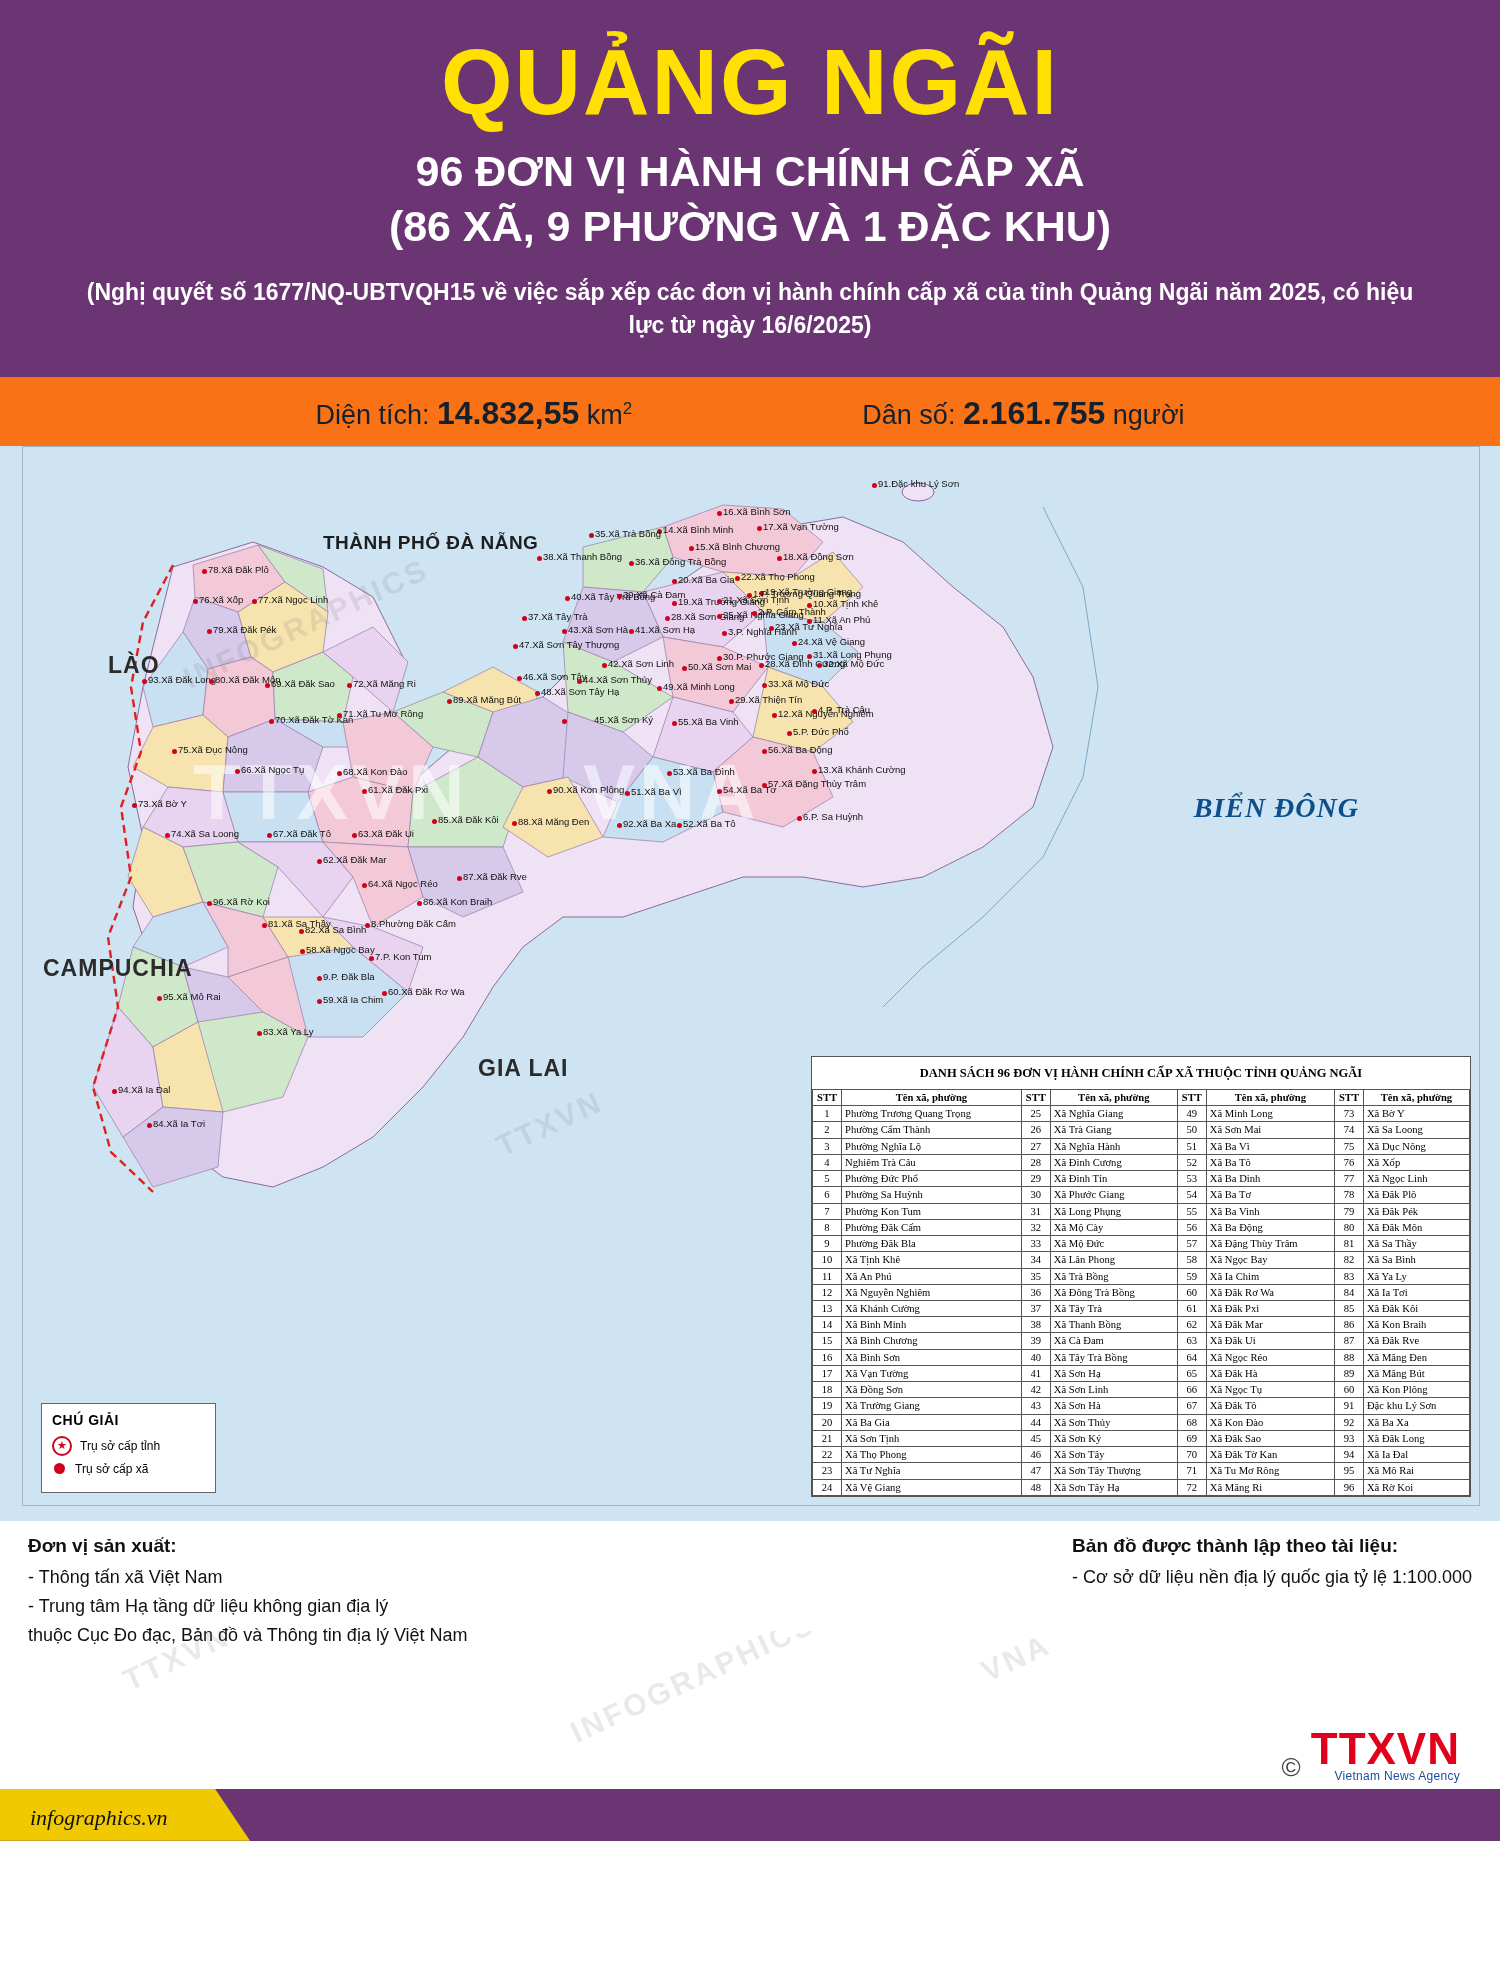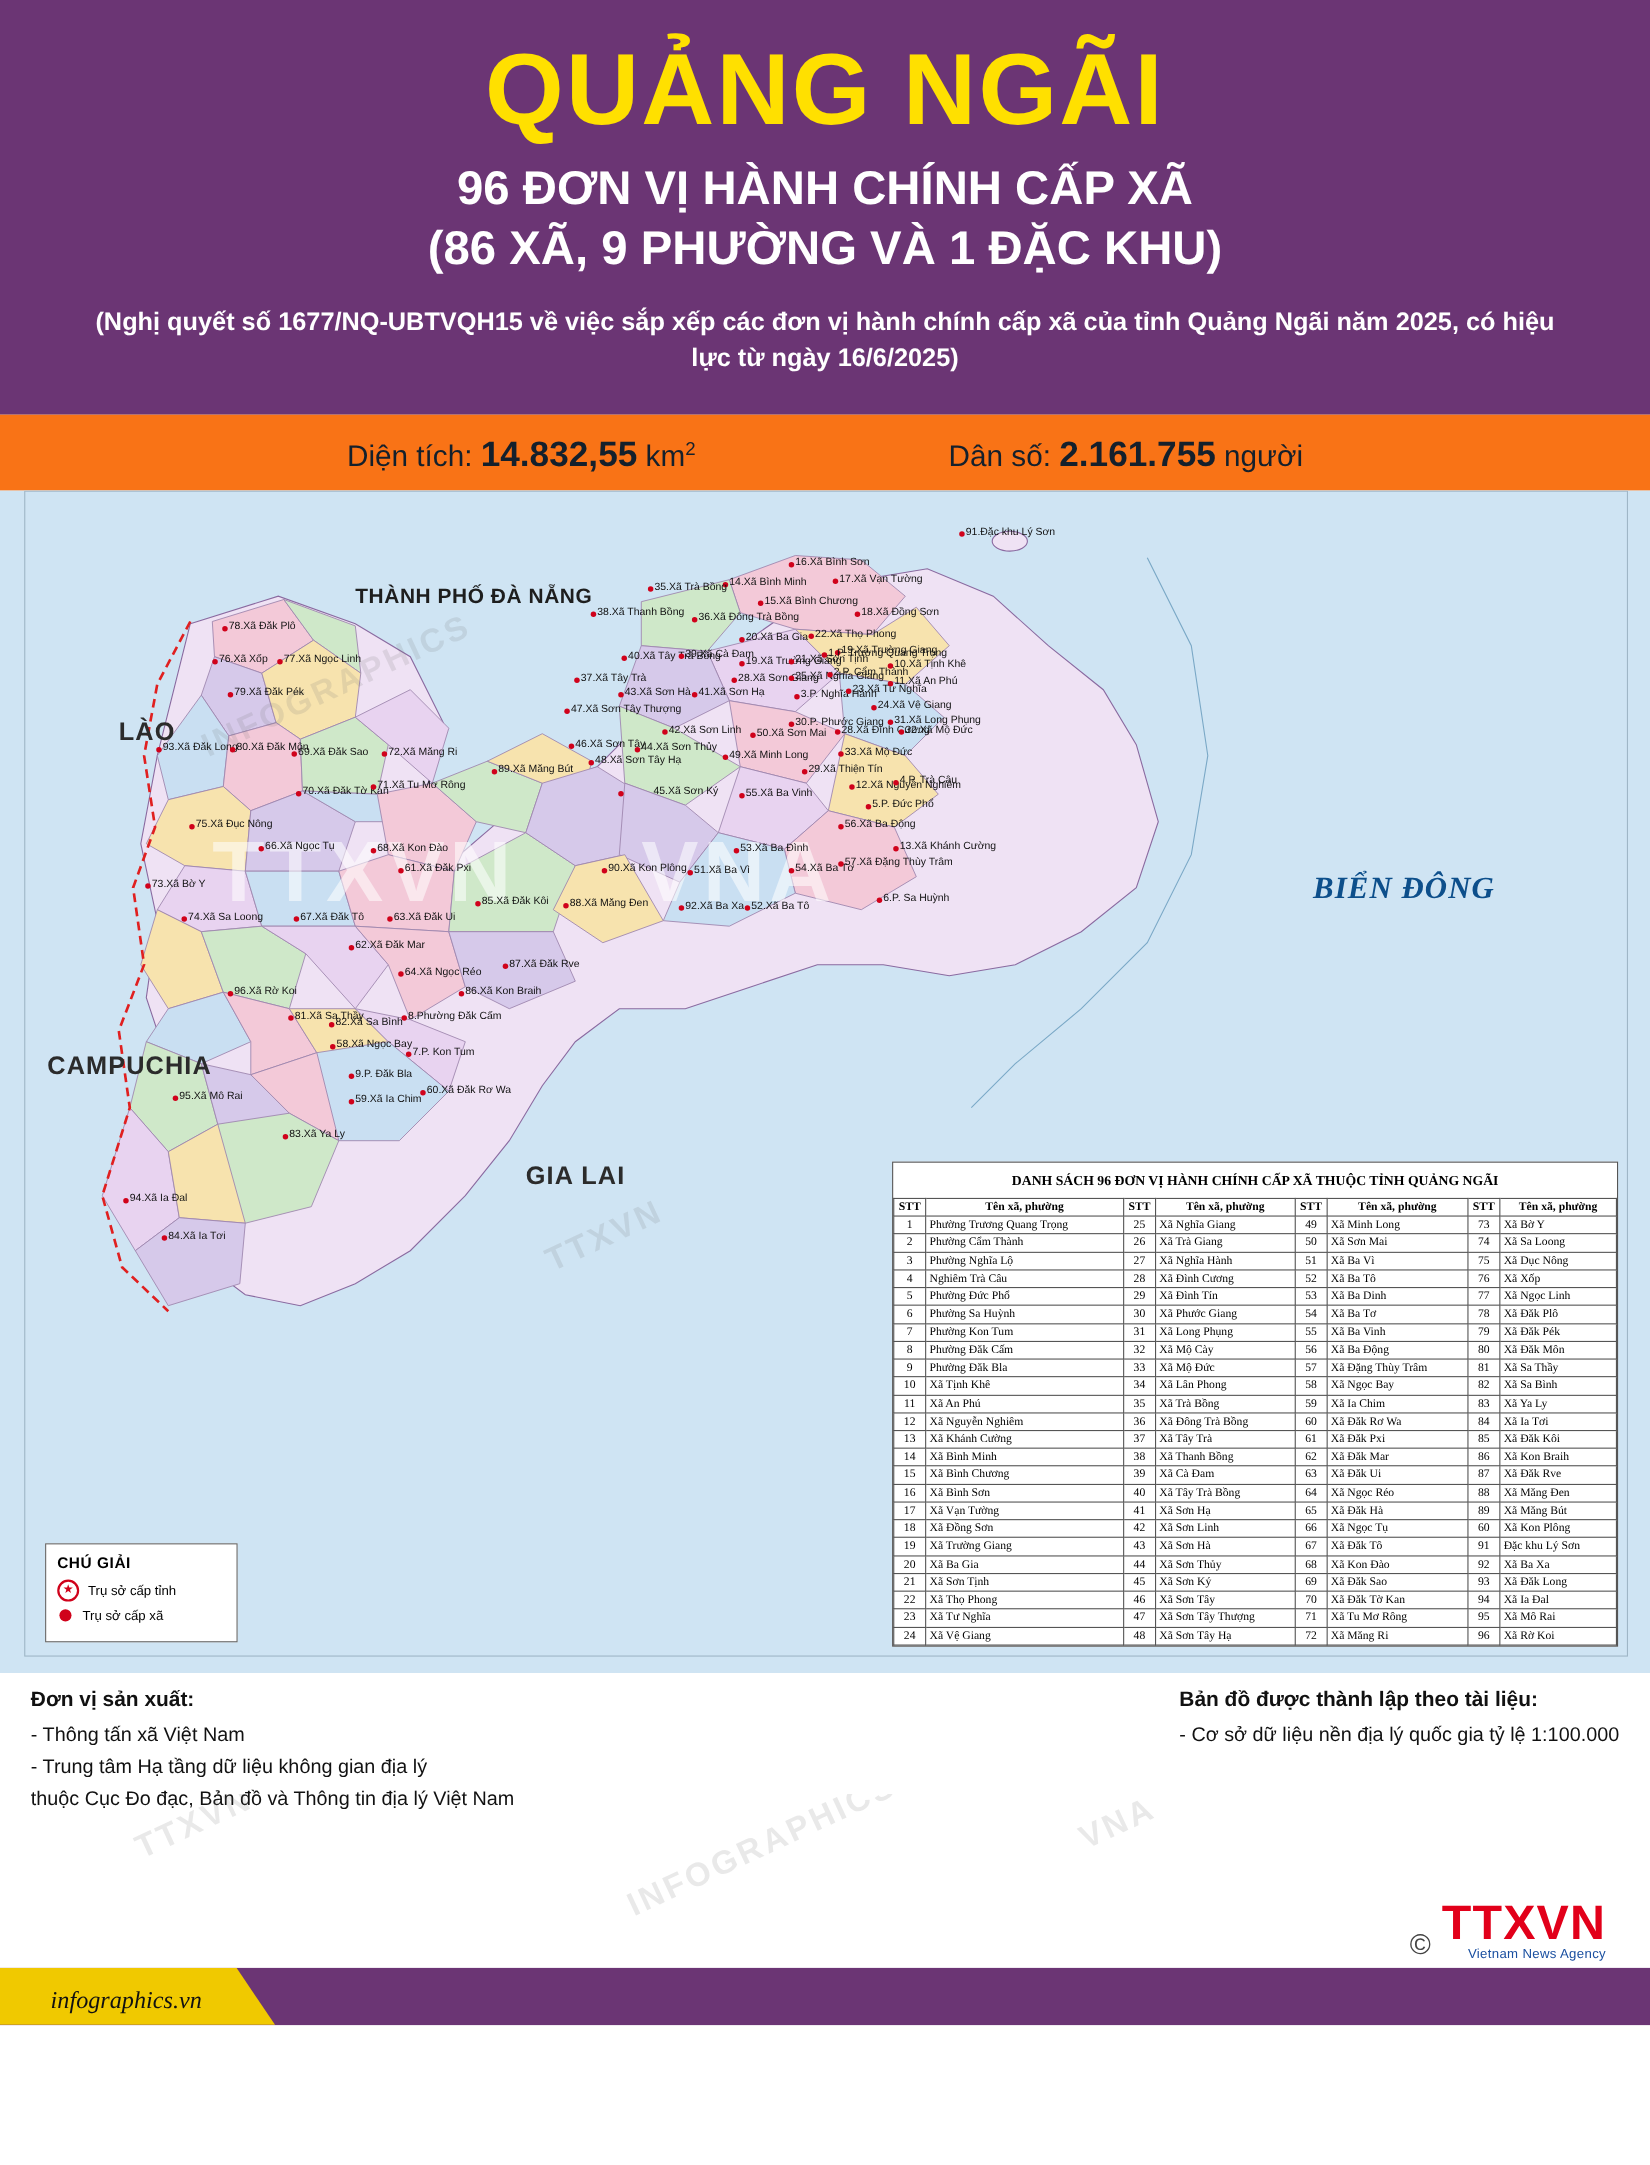--- a/index.html
+++ b/index.html
@@ -213,21 +213,21 @@
   .bottombar{
     position:absolute;left:0;bottom:0;width:1500px;height:52px;background:#6b3574;
   }
   .bottombar .tri{
     position:absolute;left:0;top:0;width:250px;height:52px;background:#f0c900;
     clip-path:polygon(0 0,215px 0,250px 52px,0 52px);
   }
   .sitelabel{
     position:absolute;left:30px;bottom:10px;
     font-family:"Liberation Serif", serif;
-    font-style:italic;font-size:22px;color:#111;margin-left:16px;
+    font-style:italic;font-size:22px;color:#111;
   }
 </style>
 </head>
 <body>
 
 <div class="header">
   <div class="title">QUẢNG NGÃI</div>
   <div class="subtitle1">96 ĐƠN VỊ HÀNH CHÍNH CẤP XÃ</div>
   <div class="subtitle2">(86 XÃ, 9 PHƯỜNG VÀ 1 ĐẶC KHU)</div>
   <div class="note">(Nghị quyết số 1677/NQ-UBTVQH15 về việc sắp xếp các đơn vị hành chính cấp xã của tỉnh Quảng Ngãi năm 2025, có hiệu lực từ ngày 16/6/2025)</div>

